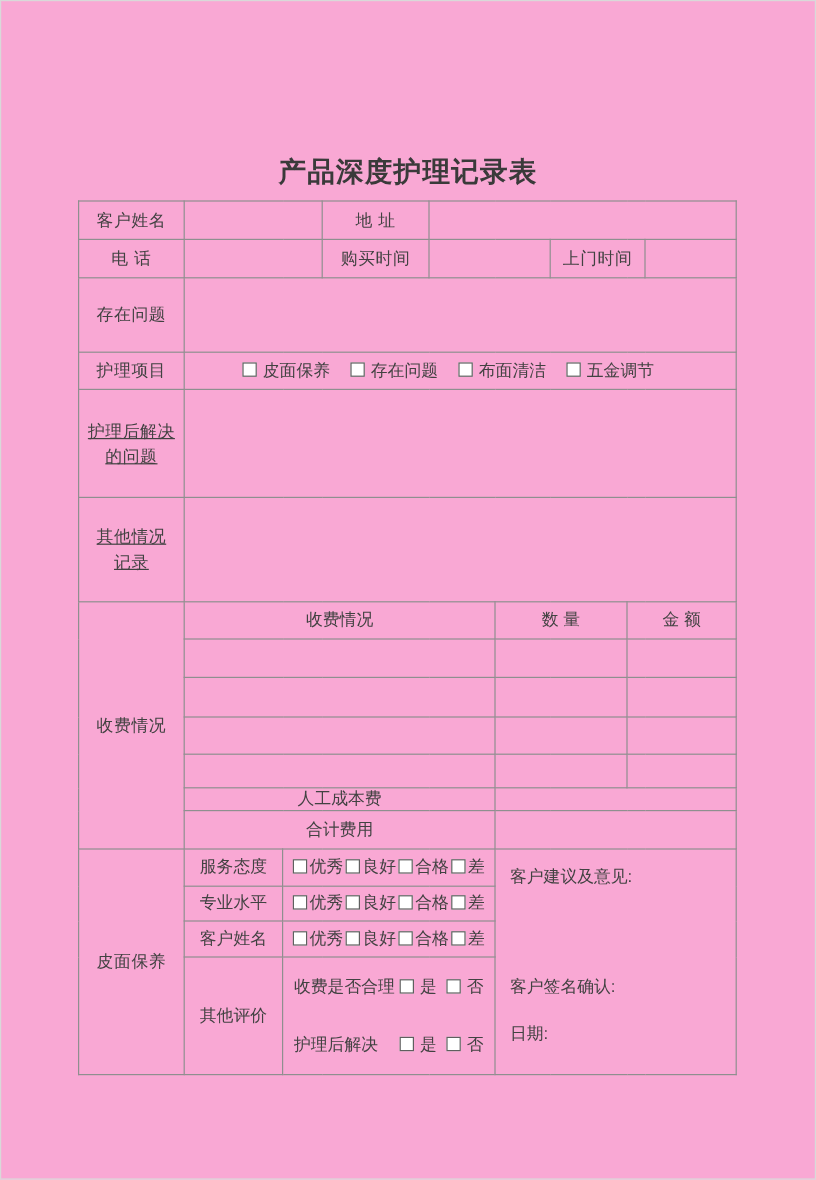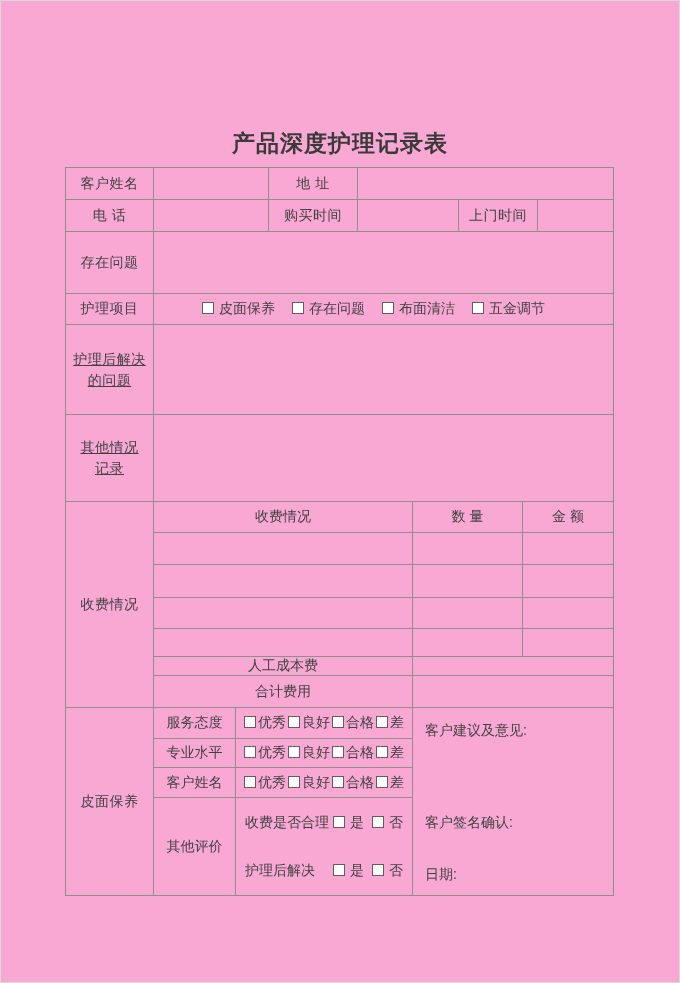--- a/index.html
+++ b/index.html
@@ -194,21 +194,21 @@
         <div class="rating-opts">
           <span class="opt"><span class="cb tight"></span><span>优秀</span></span>
           <span class="opt"><span class="cb tight"></span><span>良好</span></span>
           <span class="opt"><span class="cb tight"></span><span>合格</span></span>
           <span class="opt"><span class="cb tight"></span><span>差</span></span>
         </div>
       </td>
       <td colspan="4" rowspan="4" class="free-cell">
         <div class="note" style="top:14px">客户建议及意见:</div>
         <div class="note" style="top:106px">客户签名确认:</div>
-        <div class="note" style="top:158px">日期:</div>
+        <div class="note" style="top:145px">日期:</div>
       </td>
     </tr>
     <tr style="height:29px">
       <td>专业水平</td>
       <td colspan="3">
         <div class="rating-opts">
           <span class="opt"><span class="cb tight"></span><span>优秀</span></span>
           <span class="opt"><span class="cb tight"></span><span>良好</span></span>
           <span class="opt"><span class="cb tight"></span><span>合格</span></span>
           <span class="opt"><span class="cb tight"></span><span>差</span></span>

